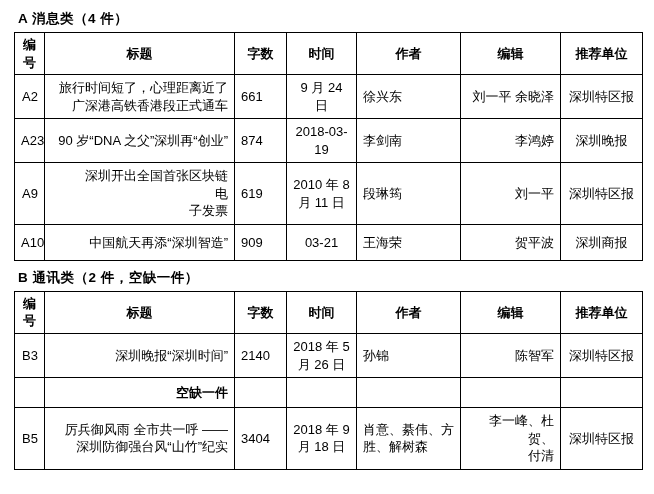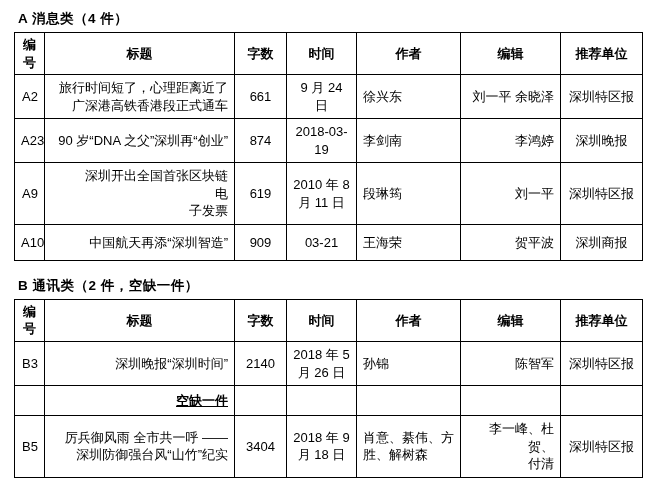--- a/index.html
+++ b/index.html
@@ -7,21 +7,21 @@
     width: 654px;
     background: #ffffff;
     font-family: "Liberation Sans", "DejaVu Sans", sans-serif;
     color: #000000;
   }
   body {
     height: 494px;
     overflow: hidden;
     padding: 10px 0 0 14px;
   }
-  .section { margin-bottom: 16px; }
+  .section { margin-bottom: 8px; }
   .section-title {
     font-size: 13.5px;
     font-weight: bold;
     margin: 0 0 4px 4px;
     letter-spacing: 0.5px;
   }
   table.doc-table {
     border-collapse: collapse;
     table-layout: fixed;
     width: 628px;
@@ -44,27 +44,27 @@
   col.w-id     { width: 30px; }
   col.w-title  { width: 190px; }
   col.w-words  { width: 52px; }
   col.w-date   { width: 70px; }
   col.w-author { width: 104px; }
   col.w-editor { width: 100px; }
   col.w-unit   { width: 82px; }
 
   td.c-id     { text-align: right; padding: 4px 2px; }
   td.c-title  { text-align: right; white-space: pre-line; }
-  td.c-words  { text-align: center; white-space: pre-line; }
+  td.c-words  { white-space: pre-line; }
   td.c-date   { text-align: center; white-space: pre-line; }
   td.c-author { text-align: left; white-space: pre-line; }
   td.c-editor { text-align: right; white-space: pre-line; }
   td.c-unit   { text-align: center; }
 
-  tr.row-vacant td { height: 30px; text-decoration: underline; }
+  tr.row-vacant td { height: 30px; }
   tr.row-vacant td.c-title { font-weight: bold; }
   tr.row-single td { height: 30px; }
   tr.row-tall td { height: 36px; }
 </style>
 </head>
 <body>
 
 <div class="section">
   <div class="section-title">A 消息类（4 件）</div>
   <table class="doc-table">

